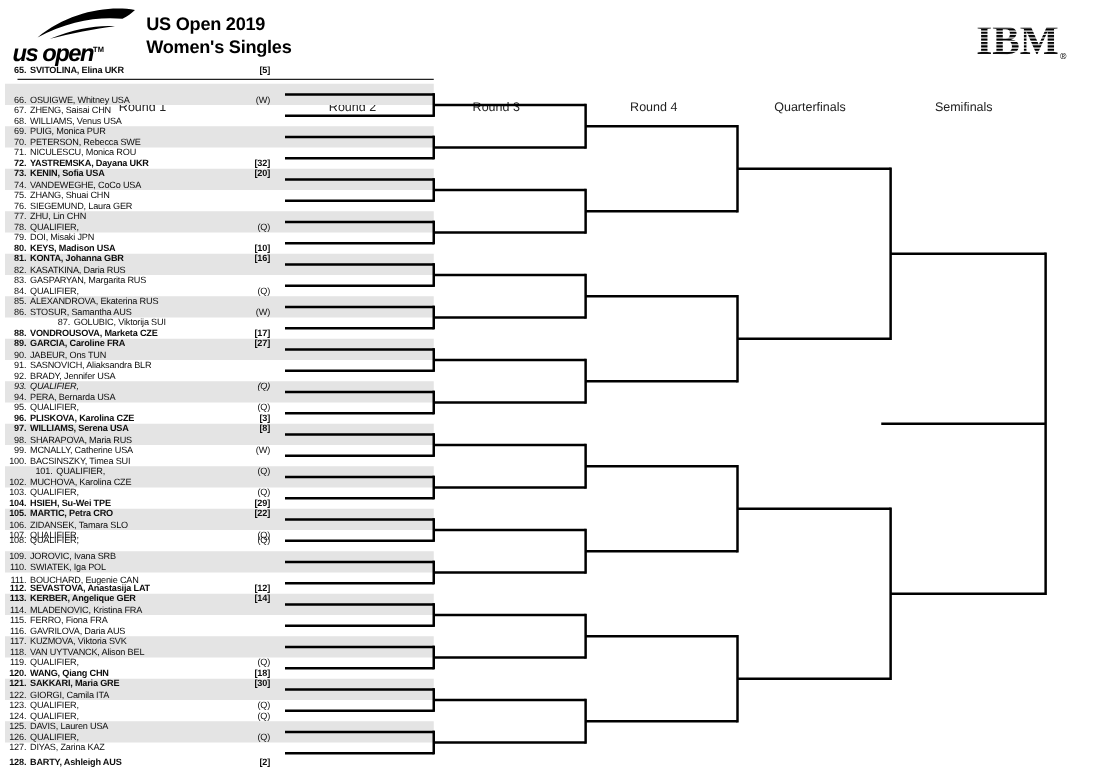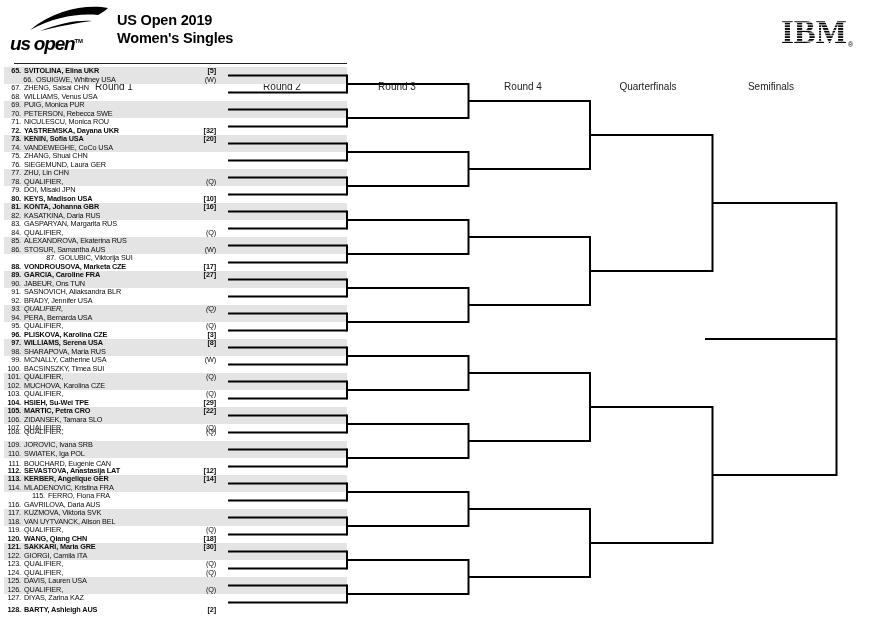--- a/index.html
+++ b/index.html
@@ -83,22 +83,22 @@
       <div class="band" style="top: 338.5px; background: rgb(228, 228, 228);"></div>
       <div class="band" style="top: 372.5px; background: rgb(228, 228, 228);"></div>
       <div class="band" style="top: 406.5px; background: rgb(228, 228, 228);"></div>
       <div class="band" style="top: 440.5px; background: rgb(228, 228, 228);"></div>
       <div class="band" style="top: 474.5px; background: rgb(228, 228, 228);"></div>
       <div class="band" style="top: 508.5px; background: rgb(228, 228, 228);"></div>
       <div class="band" style="top: 542.5px; background: rgb(228, 228, 228);"></div>
       <div class="band" style="top: 576.5px; background: rgb(228, 228, 228);"></div>
     </div>
   <div id="rows">
-      <div class="row seeded" style="top: 67px;"><span class="num">65.</span><span class="name">SVITOLINA, Elina UKR</span><span class="seed">[5]</span></div>
-      <div class="row" style="top: 75.5px; padding-left: 12px;"><span class="num">66.</span><span class="name">OSUIGWE, Whitney USA</span><span class="seed">(W)</span></div>
+      <div class="row seeded" style="top: 52px;"><span class="num">65.</span><span class="name">SVITOLINA, Elina UKR</span><span class="seed">[5]</span></div>
+      <div class="row" style="top: 75.5px;"><span class="num">66.</span><span class="name">OSUIGWE, Whitney USA</span><span class="seed">(W)</span></div>
       <div class="row" style="top: 84px;"><span class="num">67.</span><span class="name">ZHENG, Saisai CHN</span><span class="seed"></span></div>
       <div class="row" style="top: 92.5px;"><span class="num">68.</span><span class="name">WILLIAMS, Venus USA</span><span class="seed"></span></div>
       <div class="row" style="top: 101px;"><span class="num">69.</span><span class="name">PUIG, Monica PUR</span><span class="seed"></span></div>
       <div class="row" style="top: 109.5px;"><span class="num">70.</span><span class="name">PETERSON, Rebecca SWE</span><span class="seed"></span></div>
       <div class="row" style="top: 118px;"><span class="num">71.</span><span class="name">NICULESCU, Monica ROU</span><span class="seed"></span></div>
       <div class="row seeded" style="top: 126.5px;"><span class="num">72.</span><span class="name">YASTREMSKA, Dayana UKR</span><span class="seed">[32]</span></div>
       <div class="row seeded" style="top: 135px;"><span class="num">73.</span><span class="name">KENIN, Sofia USA</span><span class="seed">[20]</span></div>
       <div class="row" style="top: 143.5px;"><span class="num">74.</span><span class="name">VANDEWEGHE, CoCo USA</span><span class="seed"></span></div>
       <div class="row" style="top: 152px;"><span class="num">75.</span><span class="name">ZHANG, Shuai CHN</span><span class="seed"></span></div>
       <div class="row" style="top: 160.5px;"><span class="num">76.</span><span class="name">SIEGEMUND, Laura GER</span><span class="seed"></span></div>
@@ -119,35 +119,35 @@
       <div class="row" style="top: 288px;"><span class="num">91.</span><span class="name">SASNOVICH, Aliaksandra BLR</span><span class="seed"></span></div>
       <div class="row" style="top: 296.5px;"><span class="num">92.</span><span class="name">BRADY, Jennifer USA</span><span class="seed"></span></div>
       <div class="row" style="top: 305px; font-style: italic;"><span class="num">93.</span><span class="name">QUALIFIER,</span><span class="seed">(Q)</span></div>
       <div class="row" style="top: 313.5px;"><span class="num">94.</span><span class="name">PERA, Bernarda USA</span><span class="seed"></span></div>
       <div class="row" style="top: 322px;"><span class="num">95.</span><span class="name">QUALIFIER,</span><span class="seed">(Q)</span></div>
       <div class="row seeded" style="top: 330.5px;"><span class="num">96.</span><span class="name">PLISKOVA, Karolina CZE</span><span class="seed">[3]</span></div>
       <div class="row seeded" style="top: 339px;"><span class="num">97.</span><span class="name">WILLIAMS, Serena USA</span><span class="seed">[8]</span></div>
       <div class="row" style="top: 347.5px;"><span class="num">98.</span><span class="name">SHARAPOVA, Maria RUS</span><span class="seed"></span></div>
       <div class="row" style="top: 356px;"><span class="num">99.</span><span class="name">MCNALLY, Catherine USA</span><span class="seed">(W)</span></div>
       <div class="row" style="top: 364.5px;"><span class="num">100.</span><span class="name">BACSINSZKY, Timea SUI</span><span class="seed"></span></div>
-      <div class="row" style="top: 373px;"><span class="num">101.</span><span class="name">QUALIFIER,</span><span class="seed">(Q)</span></div>
+      <div class="row" style="top: 373px; padding-left: 21px;"><span class="num">101.</span><span class="name">QUALIFIER,</span><span class="seed">(Q)</span></div>
       <div class="row" style="top: 381.5px;"><span class="num">102.</span><span class="name">MUCHOVA, Karolina CZE</span><span class="seed"></span></div>
       <div class="row" style="top: 390px;"><span class="num">103.</span><span class="name">QUALIFIER,</span><span class="seed">(Q)</span></div>
       <div class="row seeded" style="top: 398.5px;"><span class="num">104.</span><span class="name">HSIEH, Su-Wei TPE</span><span class="seed">[29]</span></div>
       <div class="row seeded" style="top: 407px;"><span class="num">105.</span><span class="name">MARTIC, Petra CRO</span><span class="seed">[22]</span></div>
       <div class="row" style="top: 415.5px;"><span class="num">106.</span><span class="name">ZIDANSEK, Tamara SLO</span><span class="seed"></span></div>
       <div class="row" style="top: 424px;"><span class="num">107.</span><span class="name">QUALIFIER,</span><span class="seed">(Q)</span></div>
       <div class="row" style="top: 428px;"><span class="num">108.</span><span class="name">QUALIFIER,</span><span class="seed">(Q)</span></div>
       <div class="row" style="top: 441px;"><span class="num">109.</span><span class="name">JOROVIC, Ivana SRB</span><span class="seed"></span></div>
       <div class="row" style="top: 449.5px;"><span class="num">110.</span><span class="name">SWIATEK, Iga POL</span><span class="seed"></span></div>
       <div class="row" style="top: 460px;"><span class="num">111.</span><span class="name">BOUCHARD, Eugenie CAN</span><span class="seed"></span></div>
       <div class="row seeded" style="top: 466.5px;"><span class="num">112.</span><span class="name">SEVASTOVA, Anastasija LAT</span><span class="seed">[12]</span></div>
       <div class="row seeded" style="top: 475px;"><span class="num">113.</span><span class="name">KERBER, Angelique GER</span><span class="seed">[14]</span></div>
       <div class="row" style="top: 483.5px;"><span class="num">114.</span><span class="name">MLADENOVIC, Kristina FRA</span><span class="seed"></span></div>
-      <div class="row" style="top: 492px; margin-left: 24px;"><span class="num">115.</span><span class="name">FERRO, Fiona FRA</span><span class="seed"></span></div>
+      <div class="row" style="top: 492px;"><span class="num">115.</span><span class="name">FERRO, Fiona FRA</span><span class="seed"></span></div>
       <div class="row" style="top: 500.5px;"><span class="num">116.</span><span class="name">GAVRILOVA, Daria AUS</span><span class="seed"></span></div>
       <div class="row" style="top: 509px;"><span class="num">117.</span><span class="name">KUZMOVA, Viktoria SVK</span><span class="seed"></span></div>
       <div class="row" style="top: 517.5px;"><span class="num">118.</span><span class="name">VAN UYTVANCK, Alison BEL</span><span class="seed"></span></div>
       <div class="row" style="top: 526px;"><span class="num">119.</span><span class="name">QUALIFIER,</span><span class="seed">(Q)</span></div>
       <div class="row seeded" style="top: 534.5px;"><span class="num">120.</span><span class="name">WANG, Qiang CHN</span><span class="seed">[18]</span></div>
       <div class="row seeded" style="top: 543px;"><span class="num">121.</span><span class="name">SAKKARI, Maria GRE</span><span class="seed">[30]</span></div>
       <div class="row" style="top: 551.5px;"><span class="num">122.</span><span class="name">GIORGI, Camila ITA</span><span class="seed"></span></div>
       <div class="row" style="top: 560px;"><span class="num">123.</span><span class="name">QUALIFIER,</span><span class="seed">(Q)</span></div>
       <div class="row" style="top: 568.5px;"><span class="num">124.</span><span class="name">QUALIFIER,</span><span class="seed">(Q)</span></div>
       <div class="row" style="top: 577px;"><span class="num">125.</span><span class="name">DAVIS, Lauren USA</span><span class="seed"></span></div>

